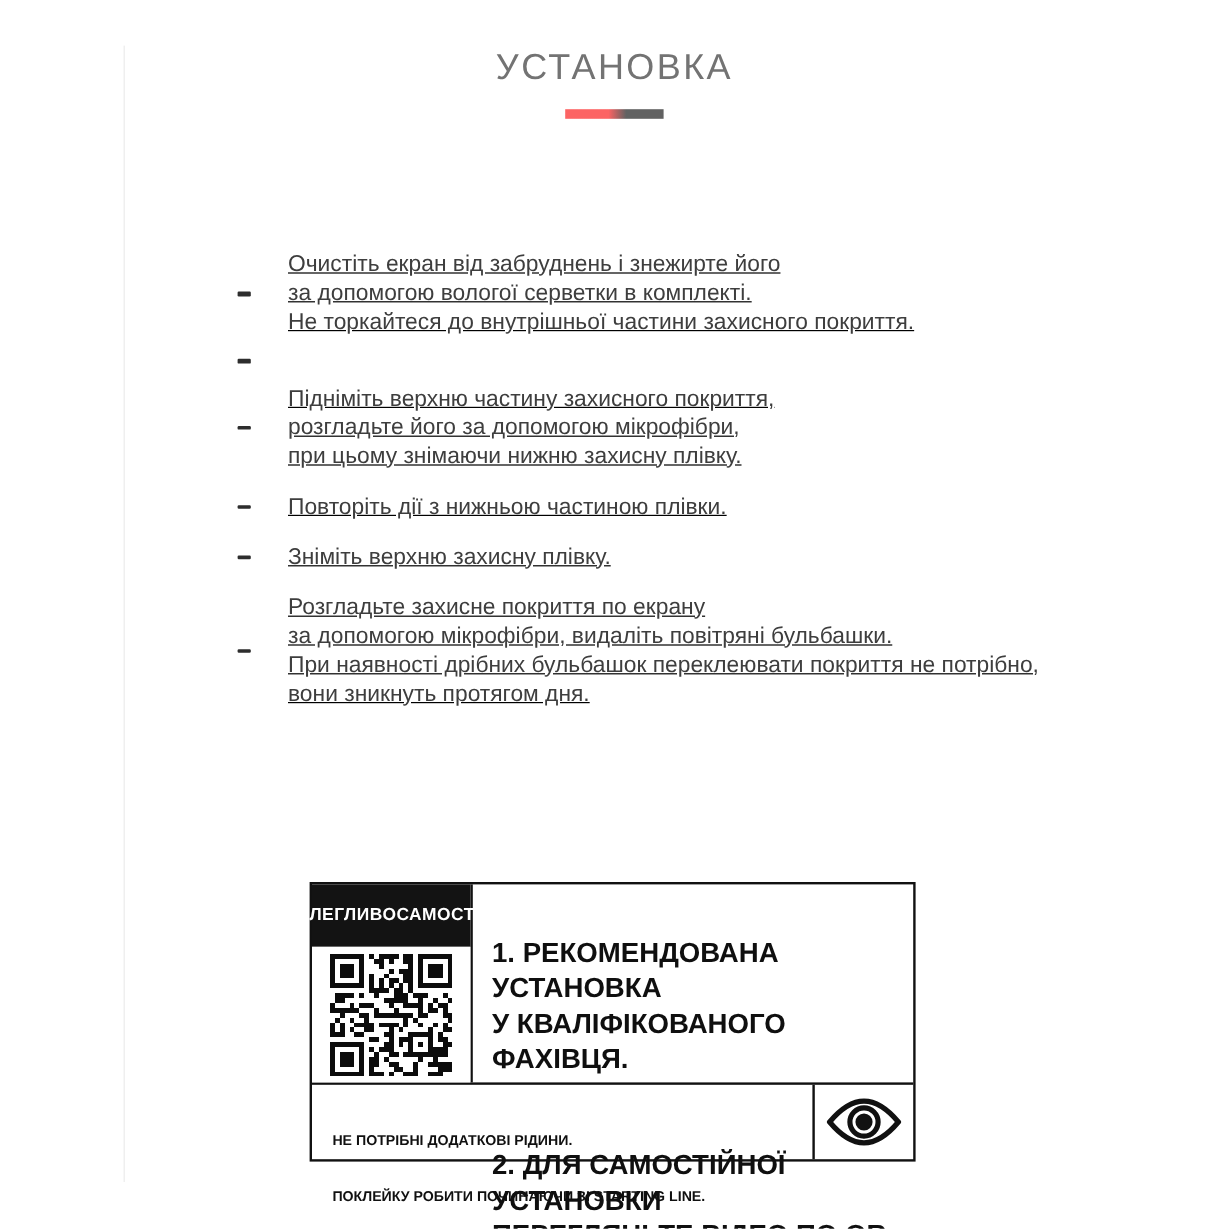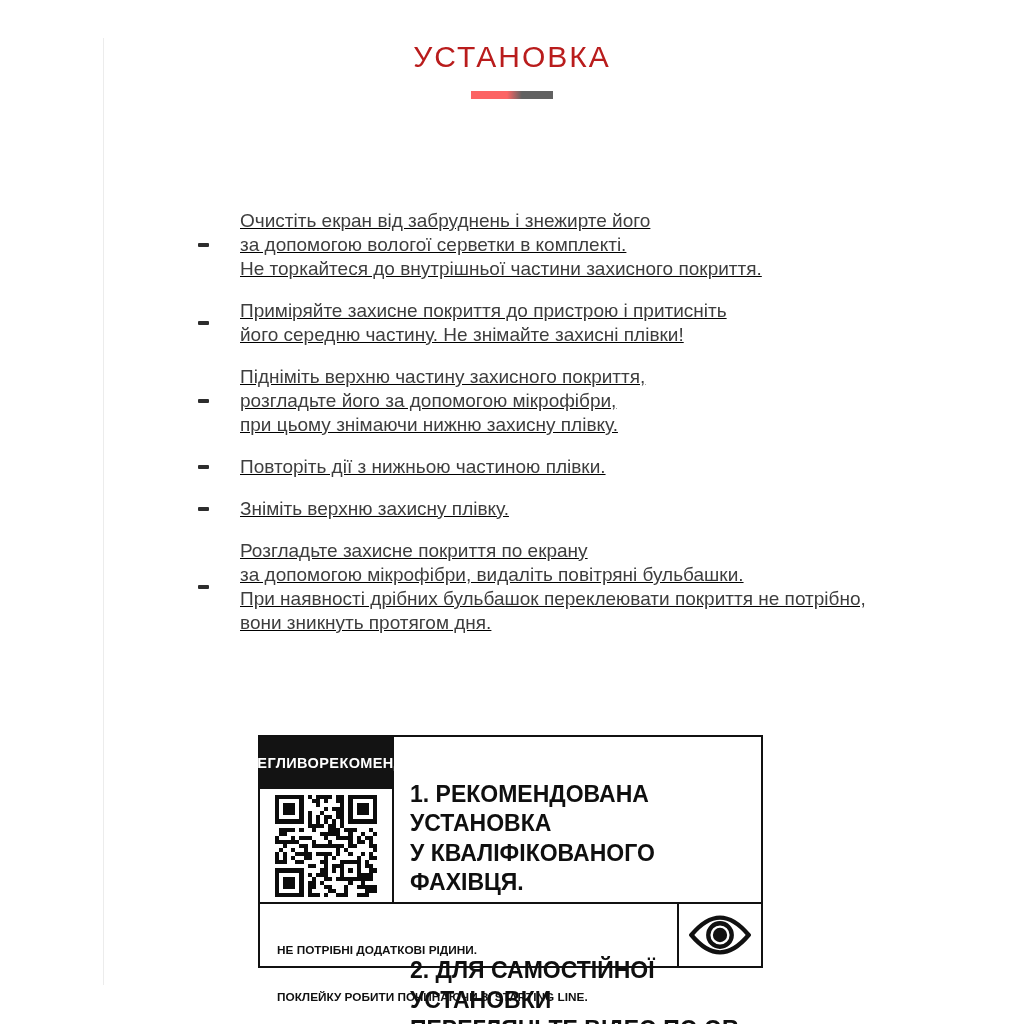--- a/index.html
+++ b/index.html
@@ -7,21 +7,21 @@
     width:1024px;height:1024px;background:#ffffff;position:relative;
     font-family:"Liberation Sans","DejaVu Sans",sans-serif;
     -webkit-font-smoothing:antialiased;overflow:hidden;
   }
   .page-edge{
     position:absolute;left:103px;top:38px;width:1px;height:947px;
     background:#ececec;
   }
   .title{
     position:absolute;left:0;top:40px;width:1024px;text-align:center;
-    font-size:30px;letter-spacing:2px;color:#b91c1c;font-weight:400;
+    font-size:30px;letter-spacing:2px;color:#737373;font-weight:400;
   }
   .divider-bar{
     position:absolute;left:471px;top:91px;width:82px;height:8px;
   }
   .instructions{
     position:absolute;left:198px;top:209px;width:740px;
   }
   .instr-item{display:flex;align-items:center;margin-bottom:18px;text-decoration:underline;}
   .dash-col{width:42px;flex:none;display:flex;align-items:center;}
   .dash{width:11px;height:3.5px;background:#2d2d2d;border-radius:1px;}
@@ -77,22 +77,20 @@
         <div class="dash"></div>
       </div>
     <div class="instr-text">Очистіть екран від забруднень і знежирте його
 за допомогою вологої серветки в комплекті.
 Не торкайтеся до внутрішньої частини захисного покриття.</div>
   </div>
   <div class="instr-item">
     <div class="dash-col">
         <div class="dash"></div>
       </div>
-    <div class="instr-text">Приміряйте захисне покриття до пристрою і притисніть
-його середню частину. Не знімайте захисні плівки!</div>
   </div>
   <div class="instr-item">
     <div class="dash-col">
         <div class="dash"></div>
       </div>
     <div class="instr-text">Підніміть верхню частину захисного покриття,
 розгладьте його за допомогою мікрофібри,
 при цьому знімаючи нижню захисну плівку.</div>
   </div>
   <div class="instr-item">
@@ -116,21 +114,21 @@
 При наявності дрібних бульбашок переклеювати покриття не потрібно,
 вони зникнуть протягом дня.</div>
   </div>
 </div>
 
 <div class="rec-box">
   <div class="box-top">
     <div class="qr-cell">
       <div class="badge">
         <span>НАПОЛЕГЛИВО</span>
-        <span>РЕКОМЕНДУЄМО</span>
+        <span>САМОСТІЙНОЇ</span>
       </div>
       <div class="qr-wrap">
         <svg id="qr-svg" width="102" height="102" viewBox="0 0 100 100" shape-rendering="crispEdges">
             <rect x="0" y="0" width="4" height="4" fill="#0c0c0c"></rect>
             <rect x="4" y="0" width="4" height="4" fill="#0c0c0c"></rect>
             <rect x="8" y="0" width="4" height="4" fill="#0c0c0c"></rect>
             <rect x="12" y="0" width="4" height="4" fill="#0c0c0c"></rect>
             <rect x="16" y="0" width="4" height="4" fill="#0c0c0c"></rect>
             <rect x="20" y="0" width="4" height="4" fill="#0c0c0c"></rect>
             <rect x="24" y="0" width="4" height="4" fill="#0c0c0c"></rect>

